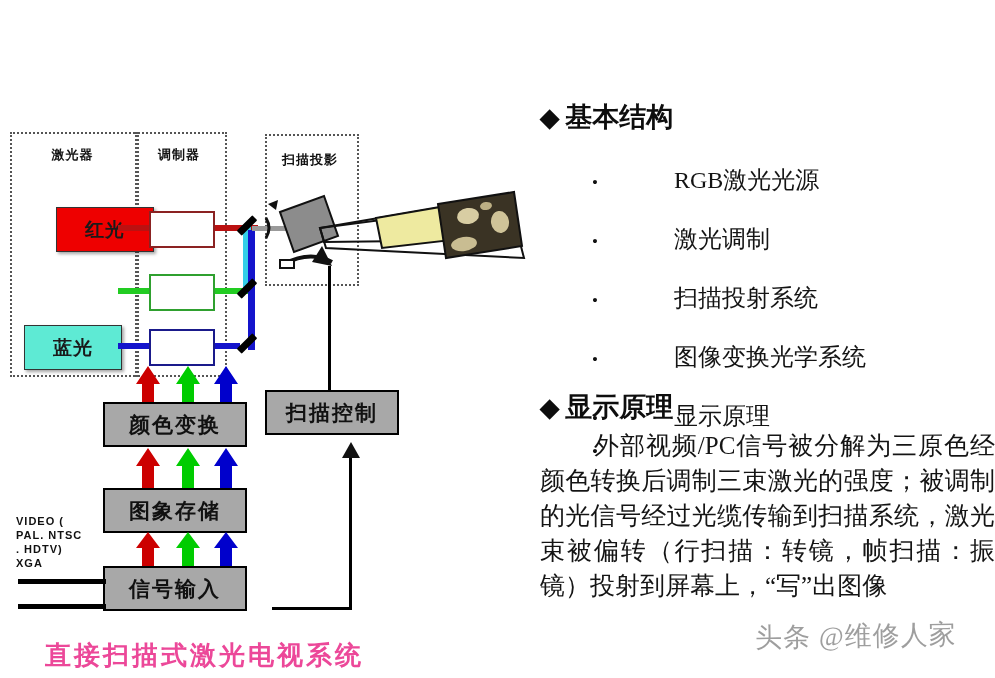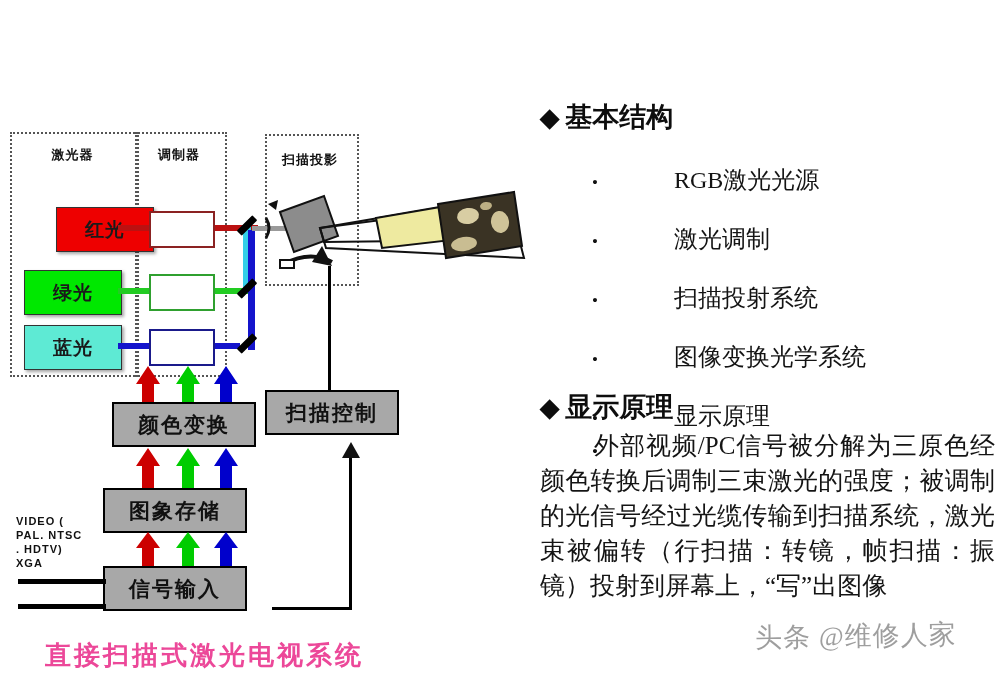--- a/index.html
+++ b/index.html
@@ -161,23 +161,20 @@
     <div class="dbox" style="left:265px;top:16px;width:90px;height:148px;"></div>
 
     <div class="dlabel" style="left:10px;top:28px;width:125px;">激光器</div>
     <div class="dlabel" style="left:131px;top:28px;width:96px;">调制器</div>
     <div class="dlabel" style="left:265px;top:28px;width:90px;line-height:28px;">
       <span style="display:inline-block;width:58px;">扫描投影</span>
     </div>
 
     <div class="laser" style="left:24px;top:89px;width:96px;height:43px;background:#ee0000;margin-left:32px;">
       <span>红光</span>
-    </div>
-    <div class="laser" style="left:24px;top:152px;width:96px;height:43px;background:#00e800;">
-      <span>绿光</span>
     </div>
     <div class="laser" style="left:24px;top:207px;width:96px;height:43px;background:#5eead4;">
       <span>蓝光</span>
     </div>
 
     <div class="beam" style="left:118px;top:107px;width:140px;height:6px;background:#bb1111;"></div>
     <div class="beam" style="left:118px;top:170px;width:130px;height:6px;background:#22cc22;"></div>
     <div class="beam" style="left:118px;top:225px;width:122px;height:6px;background:#1414cc;"></div>
 
     <div class="modbox" style="left:149px;top:93px;width:62px;height:33px;border:2px solid #8b2222;"></div>
@@ -214,21 +211,21 @@
     </svg>
 
     <div class="wire" style="left:328px;top:148px;width:3px;height:136px;"></div>
 
     <svg class="arrow" style="left:130px;top:248px;" width="115" height="40" viewBox="0 0 115 40">
       <polygon points="12,0 24,0 24,22 30,22 18,40 6,22 12,22" fill="#cc0000" transform="rotate(180 18 20)"></polygon>
       <polygon points="52,0 64,0 64,22 70,22 58,40 46,22 52,22" fill="#00cc00" transform="rotate(180 58 20)"></polygon>
       <polygon points="90,0 102,0 102,22 108,22 96,40 84,22 90,22" fill="#0000cc" transform="rotate(180 96 20)"></polygon>
     </svg>
 
-    <div class="graybox" style="left:112px;top:284px;width:140px;height:41px;">
+    <div class="graybox" style="left:103px;top:284px;width:140px;height:41px;">
       <span>颜色变换</span>
     </div>
 
     <div class="graybox" style="left:265px;top:272px;width:130px;height:41px;">
       <span>扫描控制</span>
     </div>
 
     <svg class="arrow" style="left:130px;top:330px;" width="115" height="40" viewBox="0 0 115 40">
       <polygon points="12,0 24,0 24,22 30,22 18,40 6,22 12,22" fill="#cc0000" transform="rotate(180 18 20)"></polygon>
       <polygon points="52,0 64,0 64,22 70,22 58,40 46,22 52,22" fill="#00cc00" transform="rotate(180 58 20)"></polygon>

